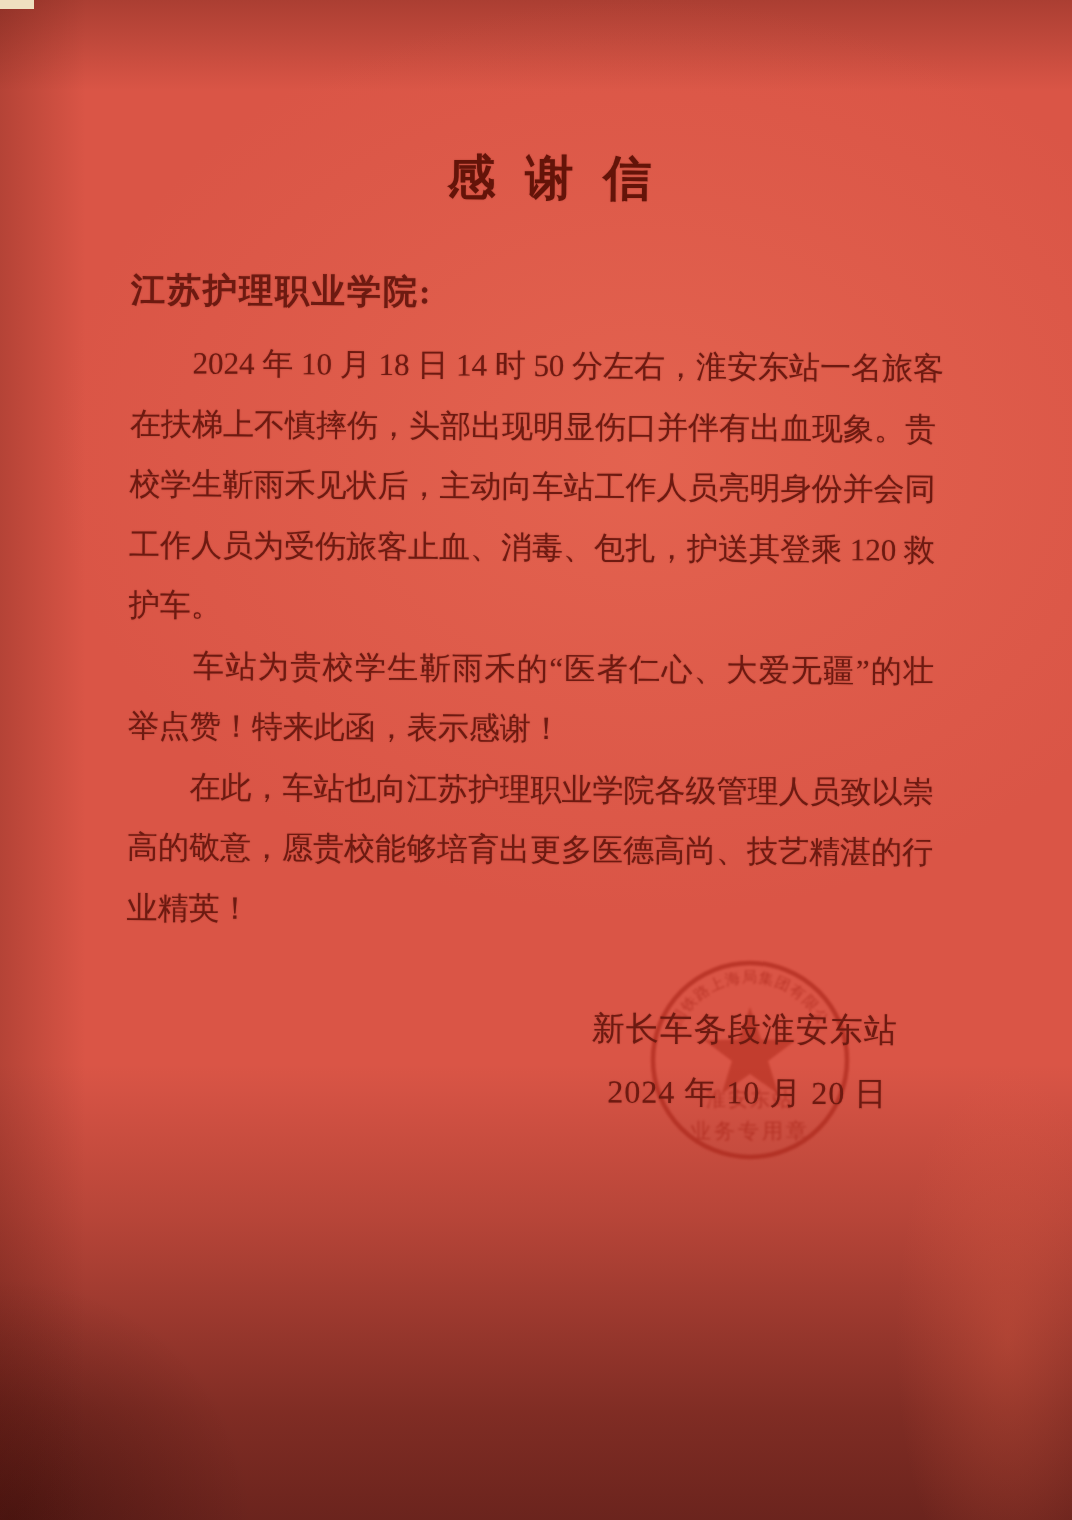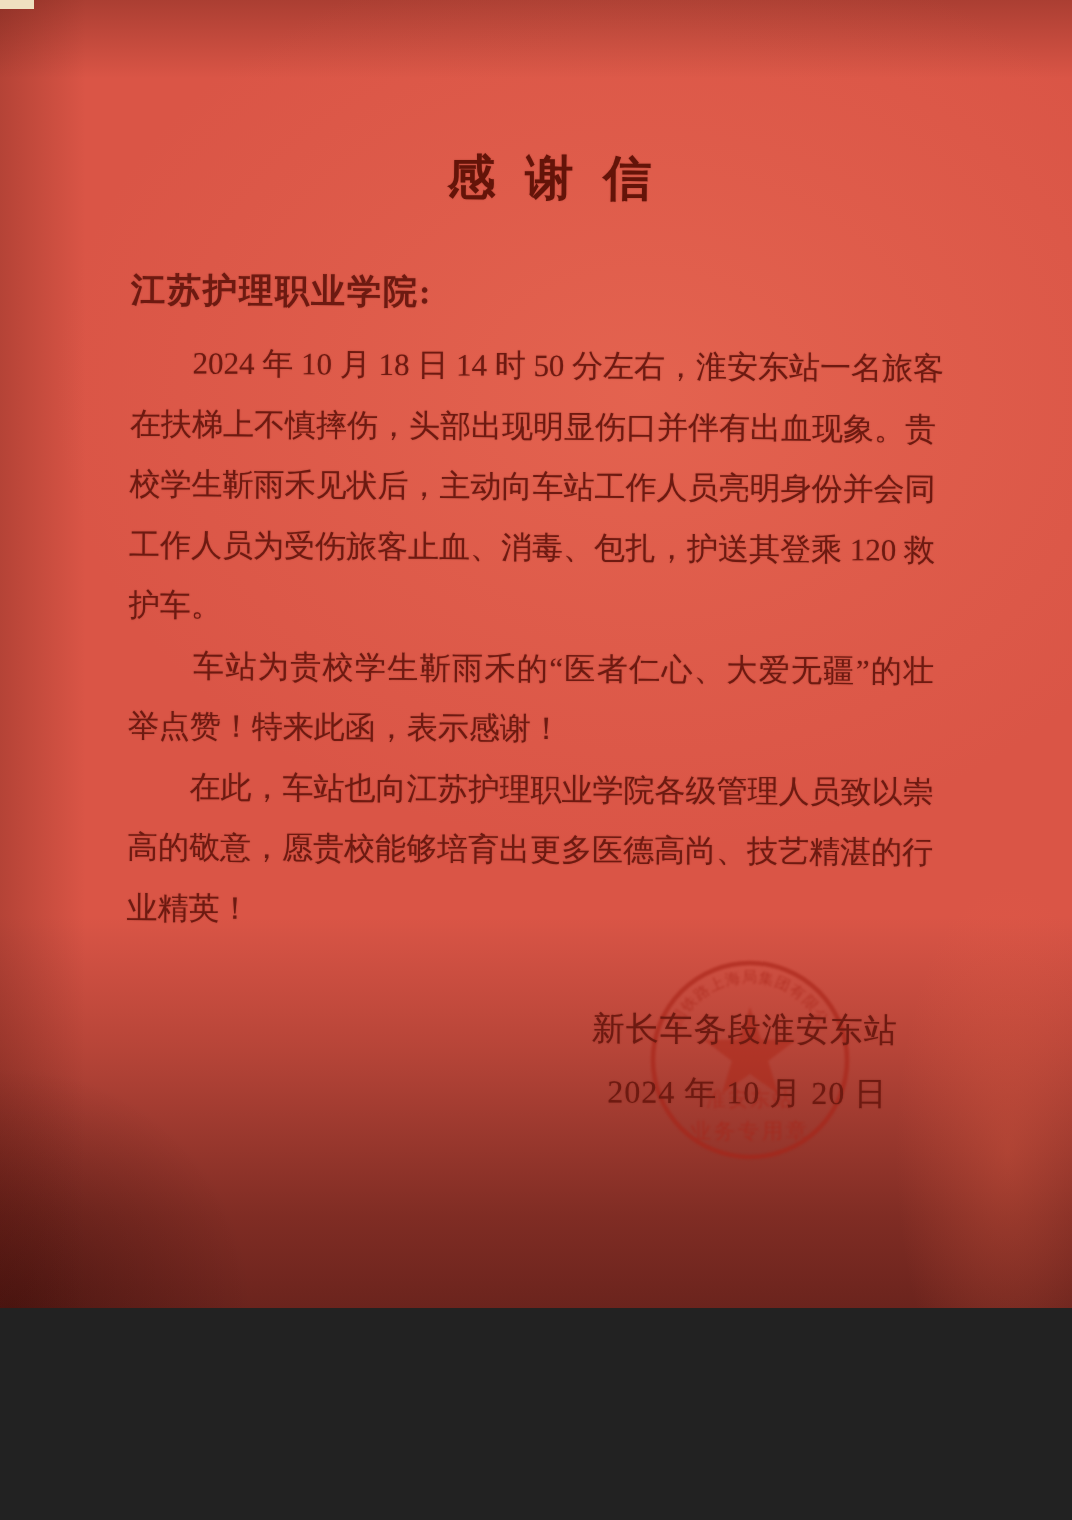--- a/index.html
+++ b/index.html
@@ -3,21 +3,21 @@
 <meta charset="utf-8">
 <style>
   html, body {
     margin: 0;
     padding: 0;
     background: #222;
   }
   .photo {
     position: relative;
     width: 1072px;
-    height: 1308px;
+    height: 1520px;
     overflow: hidden;
     font-family: "Liberation Serif", "DejaVu Serif", serif;
     background:
       radial-gradient(ellipse 820px 640px at 60% 30%, rgba(246,125,97,0.34), rgba(246,125,97,0) 72%),
       radial-gradient(ellipse 140px 340px at 94% 88%, rgba(238,100,72,0.30), rgba(238,100,72,0) 80%),
       linear-gradient(to bottom, rgba(62,10,5,0.30), rgba(62,10,5,0.0) 6%),
       linear-gradient(to right, rgba(62,10,5,0.24), rgba(62,10,5,0.0) 8%),
       radial-gradient(circle 320px at 1% 100%, rgba(30,3,1,0.38), rgba(30,3,1,0) 75%),
       linear-gradient(to bottom, rgba(45,5,2,0) 70%, rgba(45,5,2,0.20) 80%, rgba(38,4,2,0.50) 93%, rgba(33,3,2,0.60) 100%),
       #da5546;

